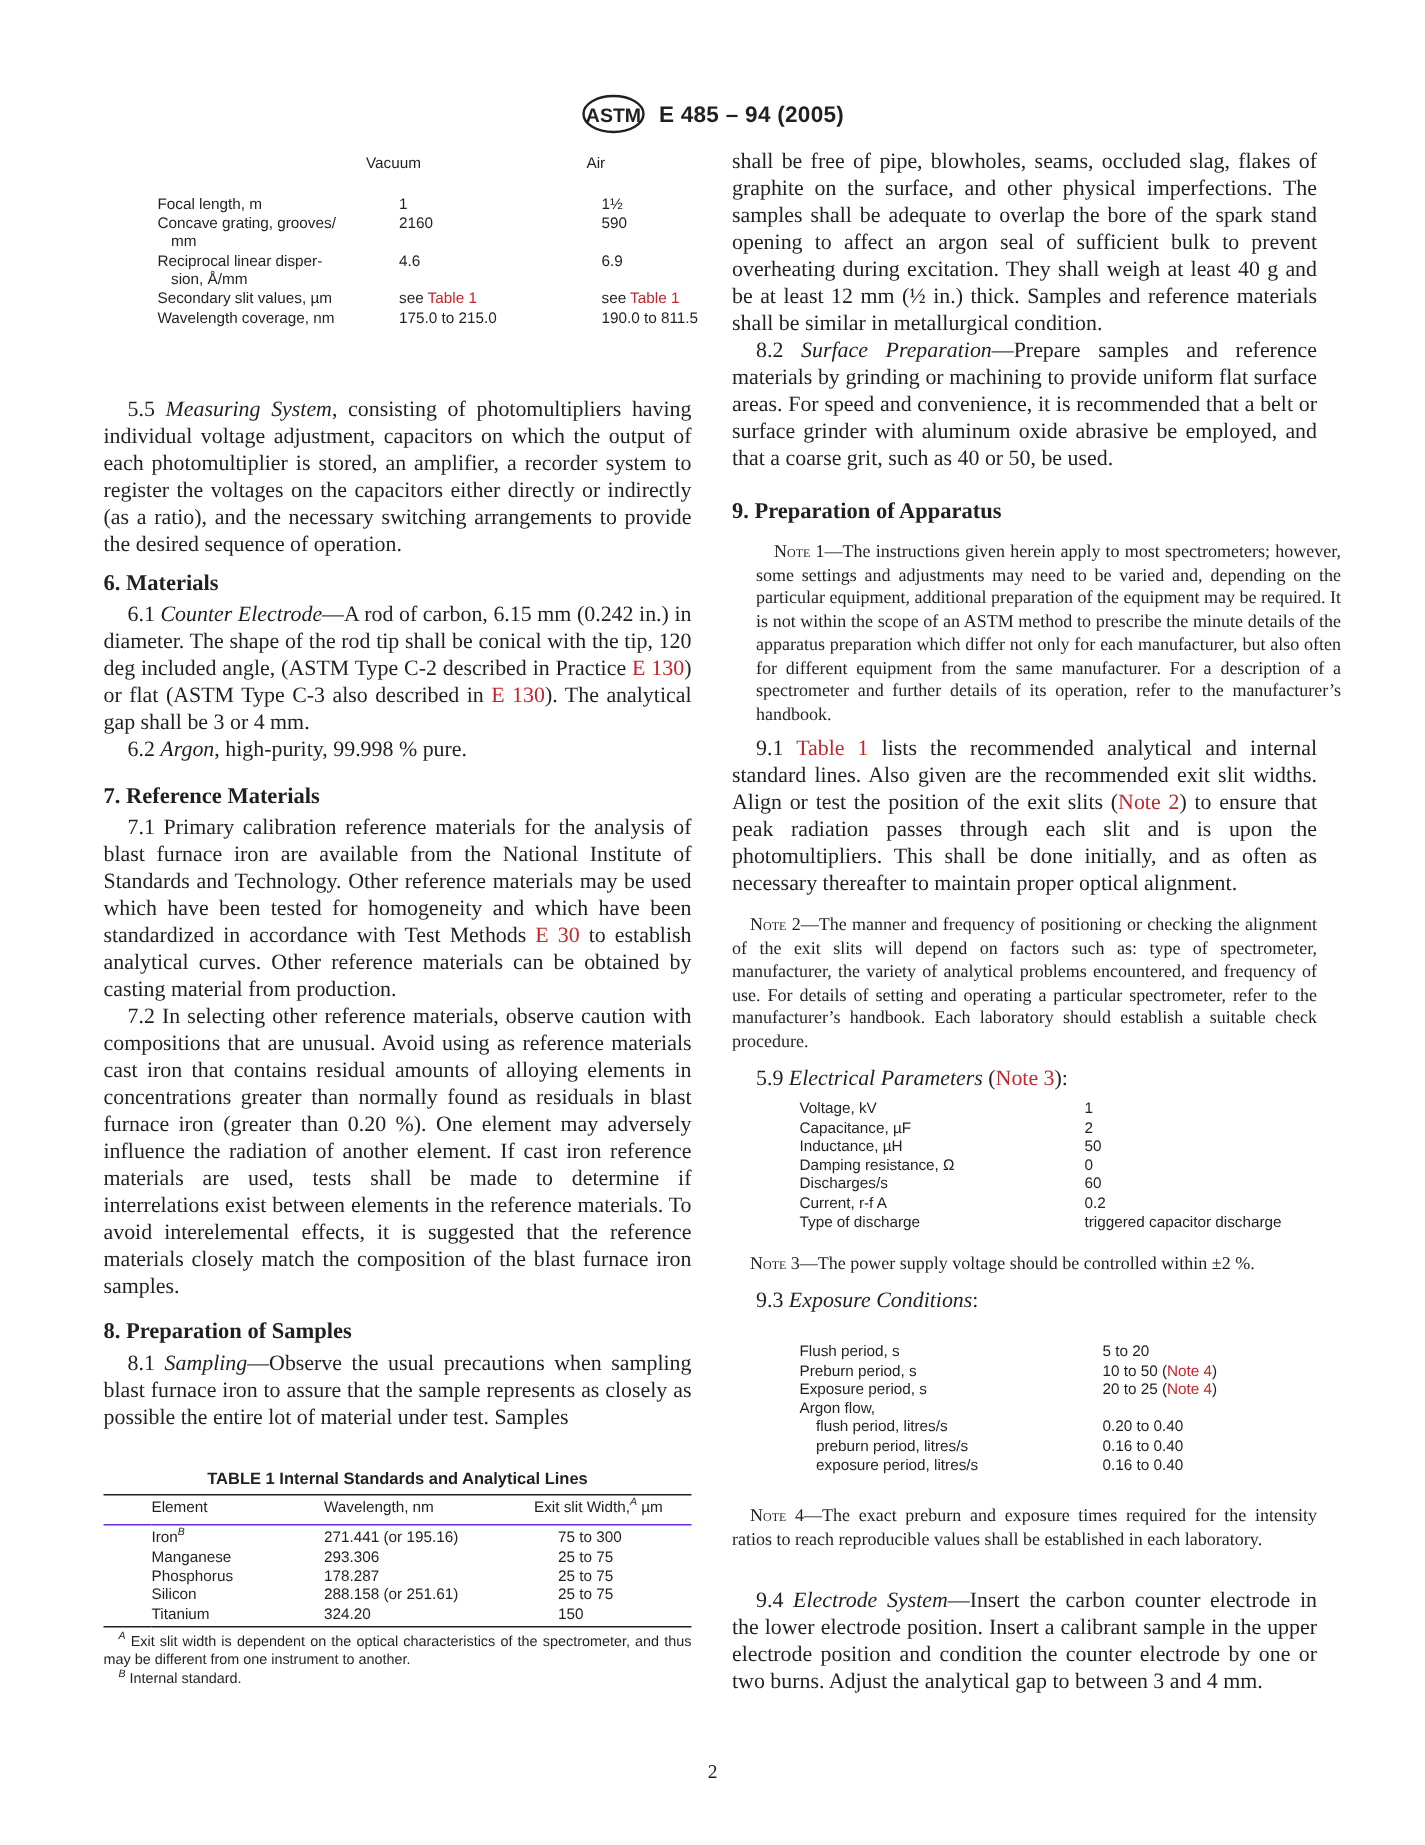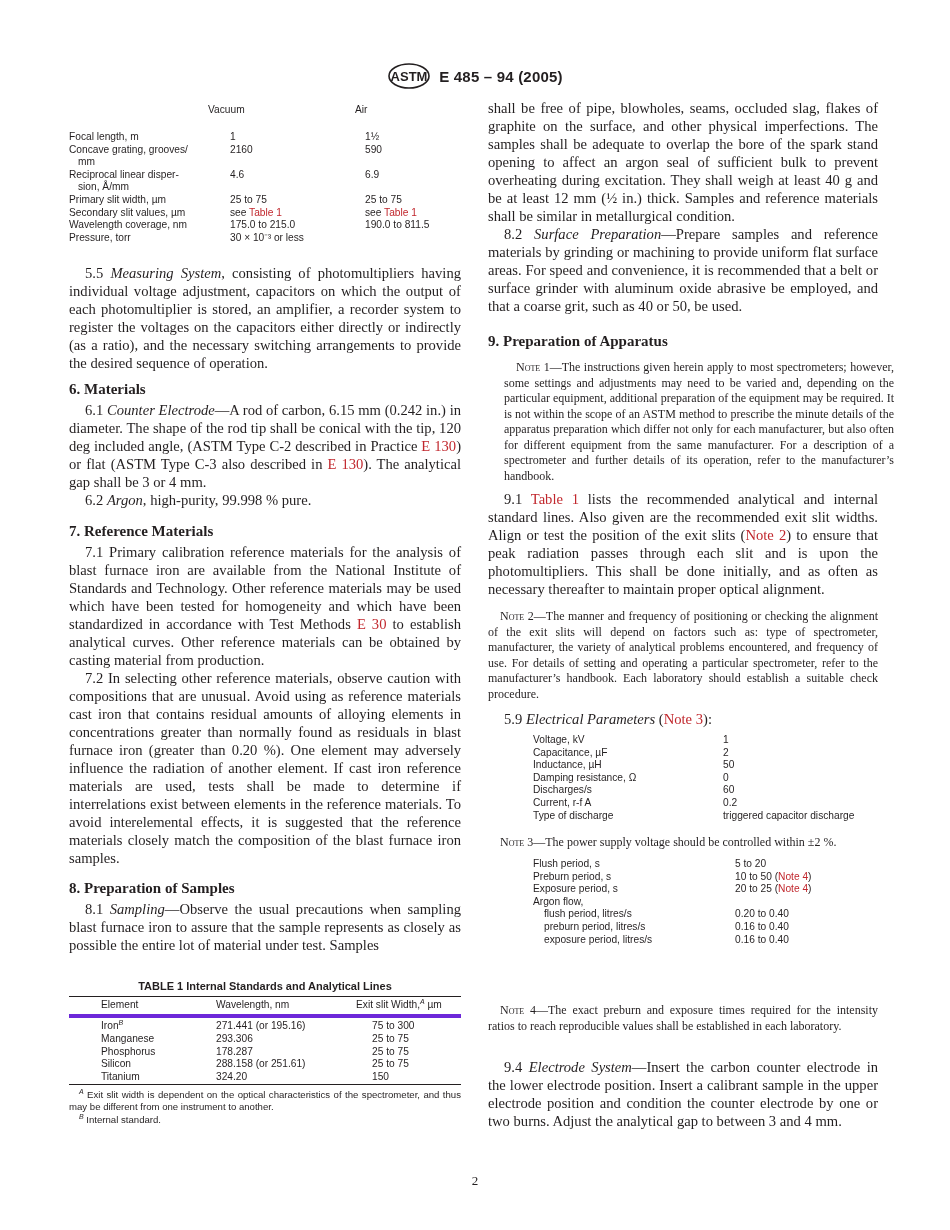--- a/index.html
+++ b/index.html
@@ -41,21 +41,21 @@
   <svg class="logo" viewBox="0 0 44 28">
     <ellipse cx="22" cy="14" rx="20" ry="12" fill="none" stroke="#231f20" stroke-width="1.6"></ellipse>
     <text x="22" y="19" text-anchor="middle" font-family="Liberation Sans, sans-serif" font-weight="bold" font-size="13" fill="#231f20">ASTM</text>
   </svg>
   <span class="designation">E 485 – 94  (2005)</span>
 </div>
 
 <div class="col col-left">
 
   <div style="position:absolute; top:104px; left:0; width:392px;">
-    <table class="spec" style="width:392px;">
+    <table class="spec" style="width:392px;margin-left:36px;">
       <colgroup>
           <col style="width:161px">
           <col style="width:135px">
           <col>
         </colgroup>
       <tbody>
           <tr style="height:27px;">
         <td></td>
         <td style="padding-left:-20px;"><span style="margin-left:-22px;">Vacuum</span></td>
         <td><span style="margin-left:-10px;">Air</span></td>
@@ -69,38 +69,28 @@
         <td><span>Concave grating, grooves/</span><br><span style="padding-left:9px">mm</span></td>
         <td>2160</td>
         <td>590</td>
       </tr>
       <tr>
         <td><span>Reciprocal linear disper-</span><br><span style="padding-left:9px">sion, Å/mm</span></td>
         <td>4.6</td>
         <td>6.9</td>
       </tr>
       <tr>
-        <td>Primary slit width, µm</td>
-        <td>25 to 75</td>
-        <td>25 to 75</td>
-      </tr>
-      <tr>
         <td>Secondary slit values, µm</td>
         <td><span>see </span><a class="link">Table 1</a></td>
         <td><span>see </span><a class="link">Table 1</a></td>
       </tr>
       <tr>
         <td>Wavelength coverage, nm</td>
         <td>175.0 to 215.0</td>
         <td>190.0 to 811.5</td>
-      </tr>
-      <tr>
-        <td>Pressure, torr</td>
-        <td>30 × 10⁻³ or less</td>
-        <td></td>
       </tr>
     </tbody>
       </table>
   </div>
 
   <div style="position:absolute; top:264px; left:0; width:392px;">
     <p class="body">
       <span>5.5</span> <i>Measuring System</i><span>, consisting of photomultipliers having individual voltage adjustment, capacitors on which the output of each photomultiplier is stored, an amplifier, a recorder system to register the voltages on the capacitors either directly or indirectly (as a ratio), and the necessary switching arrangements to provide the desired sequence of operation.</span>
     </p>
   </div>
@@ -137,21 +127,21 @@
     <div class="t1-title">TABLE 1  Internal Standards and Analytical Lines</div>
     <div style="border-top:1.4px solid #231f20; margin-top:4px;"></div>
     <table class="t1">
       <colgroup>
           <col style="width:32px">
           <col style="width:115px">
           <col style="width:140px">
           <col>
         </colgroup>
       <tbody>
-          <tr style="height:19px; border-bottom:4px solid #6d28d9;">
+          <tr style="height:19px; border-bottom:1px solid #6d28d9;">
         <td></td>
         <th>Element</th>
         <th style="padding-left:0px;">Wavelength, nm</th>
         <th><span>Exit slit Width,</span><sup>A</sup><span> µm</span></th>
       </tr>
       <tr style="height:4px">
             <td colspan="4"></td>
           </tr>
       <tr>
             <td></td>
@@ -264,21 +254,24 @@
       </table>
   </div>
 
   <div style="position:absolute; top:835px; left:0; width:390px;">
     <p class="note">
       <span class="smallcaps">Note</span><span> 3</span><span>—The power supply voltage should be controlled within ±2 %.</span>
     </p>
   </div>
 
   <div style="position:absolute; top:858px; left:0; width:390px;">
-    <table class="spec" style="margin-left:45px; width:345px;">
+    <p class="body">
+      <span>9.3</span> <i>Exposure Conditions</i><span>:</span>
+    </p>
+    <table class="spec" style="margin-left:45px; margin-top:20px; width:345px;">
       <colgroup>
           <col style="width:202px">
           <col>
         </colgroup>
       <tbody>
           <tr>
             <td>Flush period, s</td>
             <td>5 to 20</td>
           </tr>
       <tr>

